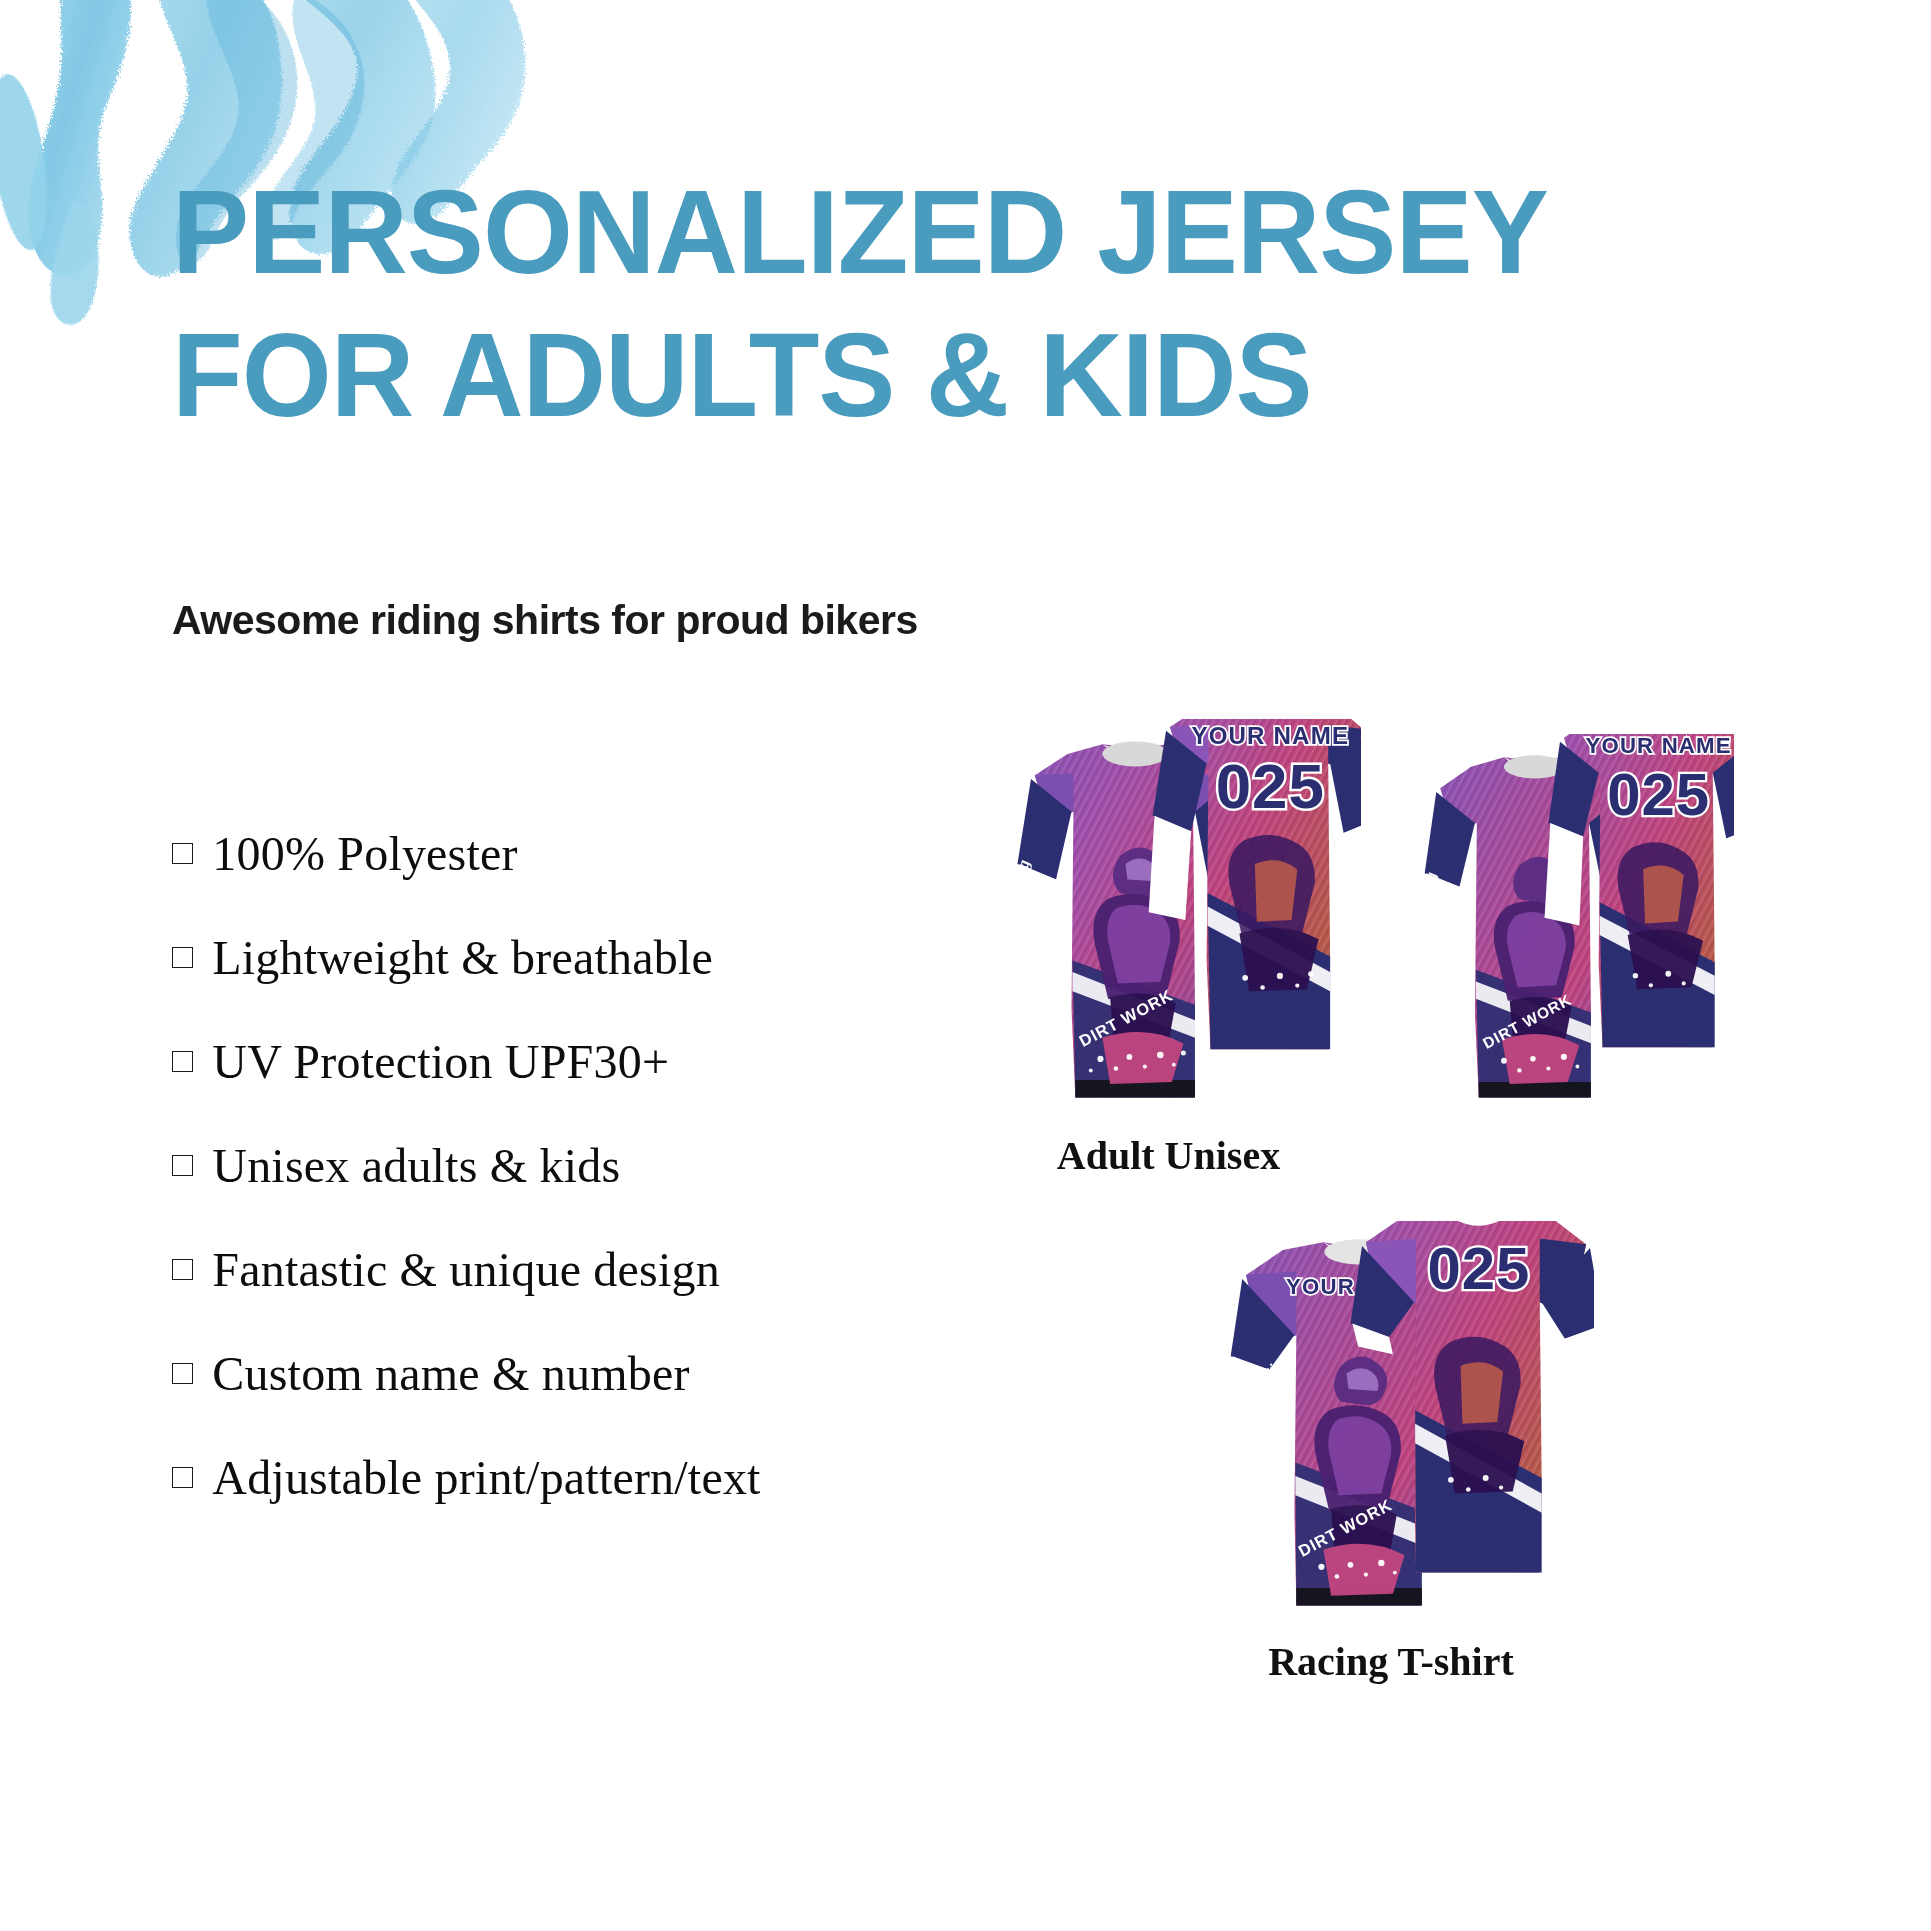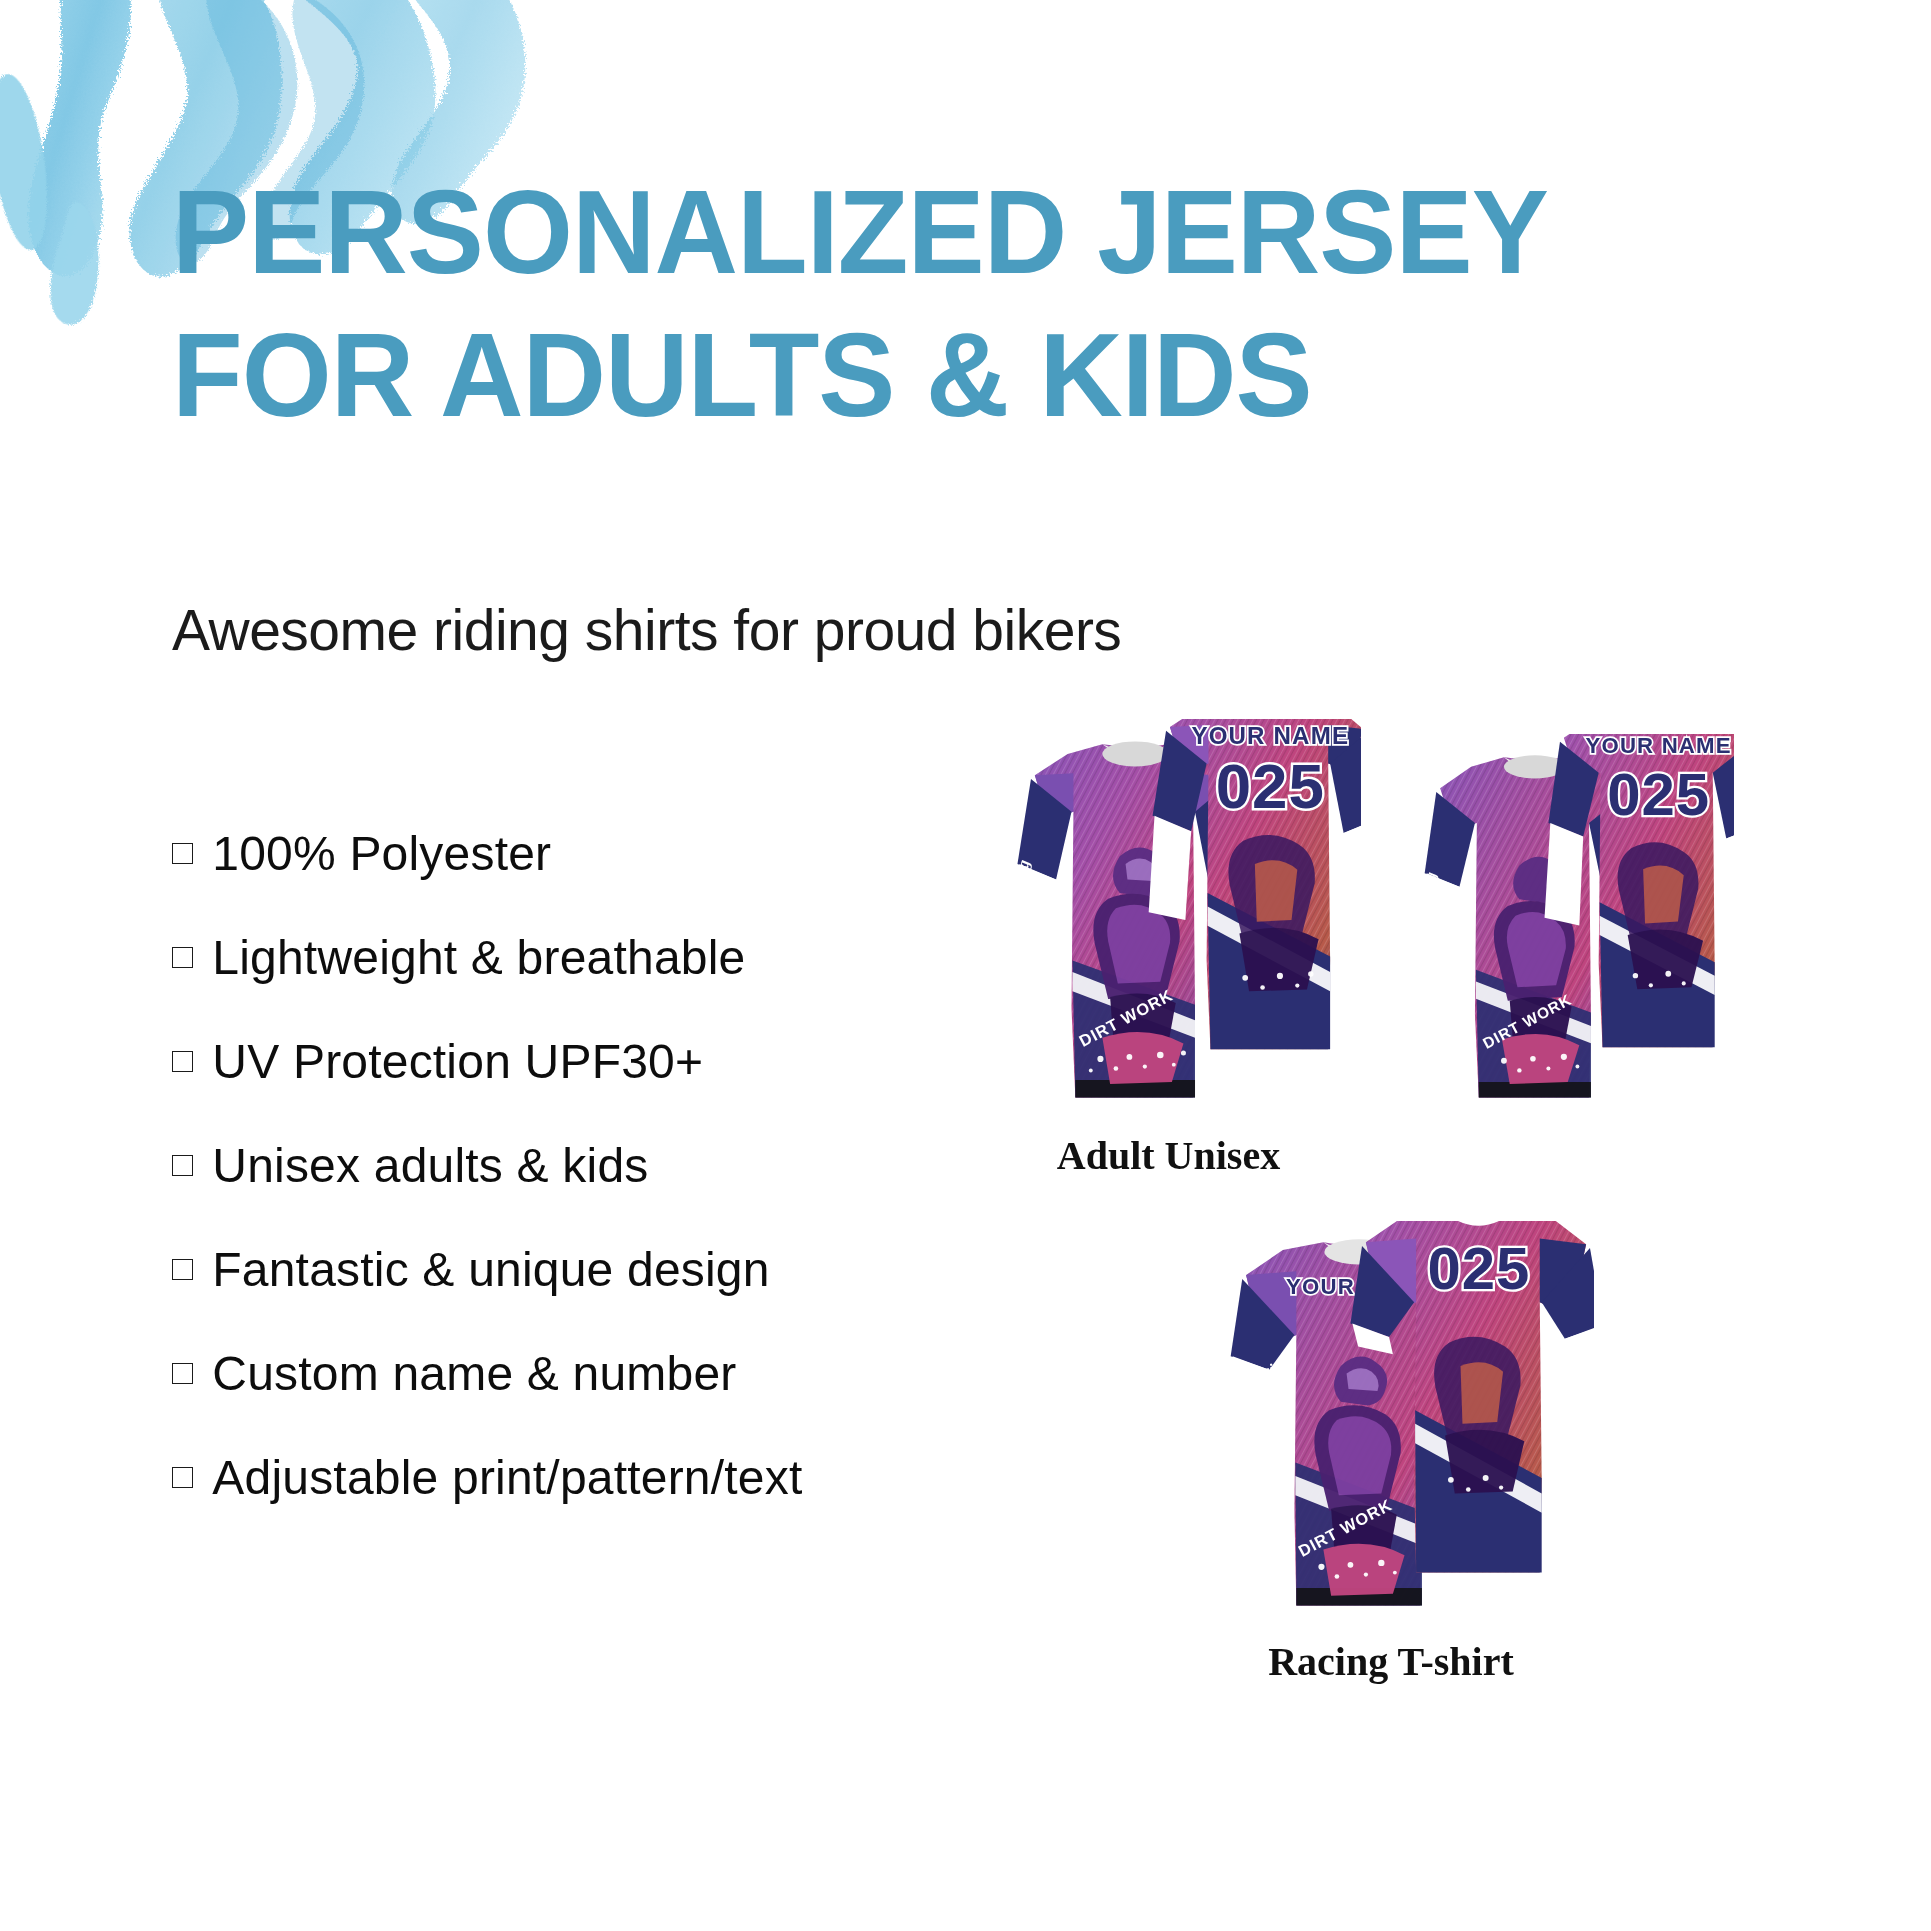--- a/index.html
+++ b/index.html
@@ -45,22 +45,22 @@
     transform-origin: left center;
   }
   .headline .line2 { margin-top: 27px; }
 
   
   .subtitle {
     position: absolute;
     left: 172px;
     top: 597px;
     font-family: "Liberation Sans", sans-serif;
-    font-weight: 400;
-    font-size: 57px;
+    font-weight: 700;
+    font-size: 41px;
     color: #1b1b1b;
     letter-spacing: -0.5px;
     white-space: nowrap;
   }
 
   
   .features {
     position: absolute;
     left: 172px;
     top: 826px;
@@ -75,21 +75,21 @@
     width: 21px;
     height: 21px;
     border: 1.9px solid #1b1b1b;
     flex: 0 0 auto;
     position: relative;
     top: -5.8px;
     margin-right: 19.3px;
     box-sizing: border-box;
   }
   .feature-text {
-    font-family: Liberation Sans, sans-serif;
+    font-family: Liberation Serif, serif;
     font-weight: 400;
     font-size: 48px;
     color: #0d0d0d;
     white-space: nowrap;
     letter-spacing: 0.2px;
   }
 
   
   .products { position: absolute; left: 0; top: 0; width: 1931px; height: 1931px; pointer-events: none; }
 

